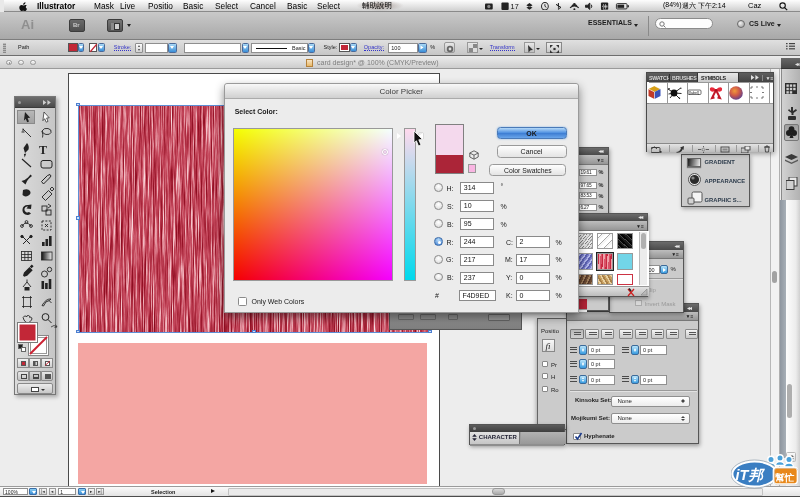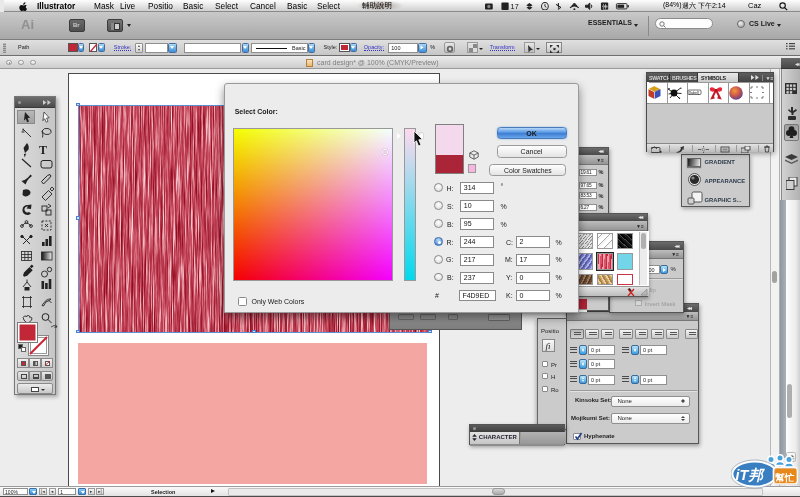--- a/index.html
+++ b/index.html
@@ -703,20 +703,23 @@
 </div>
 
 <div class="abs" style="left:389px;top:313px;width:133px;height:16.5px;background:linear-gradient(#969696,#7e7e7e);border:1px solid #555;border-top:none;">
   <div class="abs" style="left:8px;top:1px;width:16px;height:6px;background:#8e8e8e;border:.8px solid #6a6a6a;border-radius:1px;"></div>
   <div class="abs" style="left:30px;top:1px;width:16px;height:6px;background:#8e8e8e;border:.8px solid #6a6a6a;border-radius:1px;"></div>
   <div class="abs" style="left:58px;top:1px;width:10px;height:6px;background:#8e8e8e;border:.8px solid #6a6a6a;border-radius:1px;"></div>
   <div class="abs" style="left:98px;top:1px;width:22px;height:7px;background:#9a9a9a;border:.8px solid #666;border-radius:1px;"></div>
 </div>
 
 <div class="abs" id="dialog" style="left:223.5px;top:82.7px;width:355.5px;height:230.5px;background:#ececec;border:.8px solid #9a9a9a;border-radius:3px 3px 0 0;box-shadow:0 4px 10px rgba(0,0,0,.45);">
+  <div class="abs" style="left:0;top:0;width:100%;height:15px;background:linear-gradient(#f8f8f8,#d0d0d0);border-bottom:1px solid #ababab;border-radius:3px 3px 0 0;">
+    <span class="abs" style="left:0;top:3px;width:100%;text-align:center;font-size:8px;color:#3c3c3c;">Color Picker</span>
+  </div>
   <span class="abs" style="left:10.2px;top:24px;font-size:7px;font-weight:bold;color:#1a1a1a;">Select Color:</span>
   <div class="abs" style="left:8.3px;top:44.6px;width:160px;height:153px;border:.8px solid #999;background-color:rgb(244,0,0);background-image:linear-gradient(to right,#000,#00f),linear-gradient(to bottom,#0f0,#000);background-blend-mode:screen,screen;">
     <div class="abs" style="left:148.5px;top:20.2px;width:6px;height:6px;border:1.1px solid #fff;border-radius:50%;box-shadow:0 0 1px rgba(0,0,0,.5), inset 0 0 1px rgba(0,0,0,.5);"></div>
   </div>
   <div class="abs" style="left:179.3px;top:44.6px;width:12.1px;height:153px;border:.8px solid #999;background:linear-gradient(rgb(255,217,237),rgb(0,217,237));"></div>
   <div class="abs" style="left:172.8px;top:48.9px;width:0;height:0;border-top:3.2px solid transparent;border-bottom:3.2px solid transparent;border-left:4.5px solid #fff;"></div>
   <div class="abs" style="left:172.3px;top:48.4px;width:0;height:0;border-top:3.6px solid transparent;border-bottom:3.6px solid transparent;border-left:5px solid #555;opacity:.6;z-index:-1;"></div>
   <div class="abs" style="left:194.2px;top:48.9px;width:0;height:0;border-top:3.2px solid transparent;border-bottom:3.2px solid transparent;border-right:4.5px solid #fff;box-shadow:0 0 1px #333;"></div>
   <svg class="abs" style="left:188px;top:47px;" width="11" height="16" viewBox="0 0 11 16">
       <path d="M1 0 L9.5 8.5 L5.8 8.8 L8 14 L5.5 15 L3.4 9.8 L1 12 Z" fill="#111" stroke="#fff" stroke-width=".8"></path>

